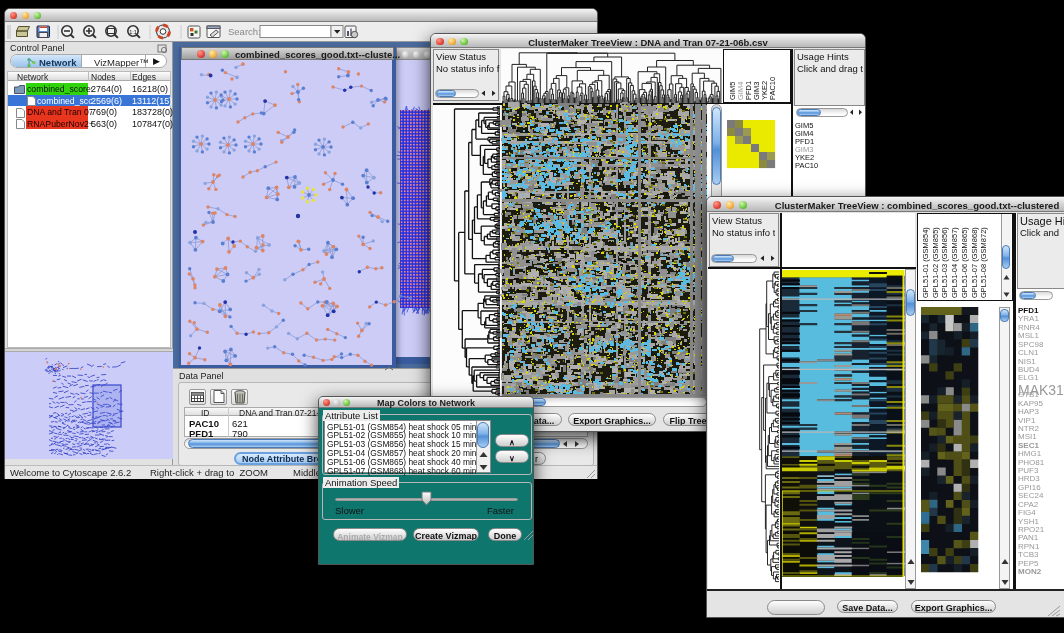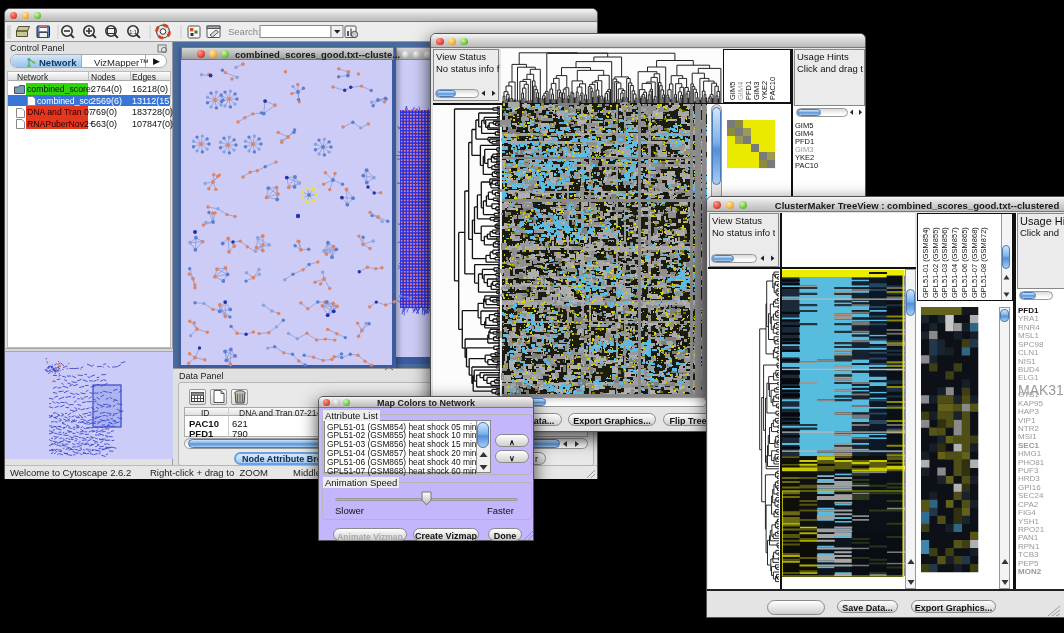--- a/index.html
+++ b/index.html
@@ -550,20 +550,21 @@
       <path d="M6 2l-4 3 4 3z" fill="#333"></path>
       <path d="M14 2l4 3-4 3z" fill="#333"></path>
     </svg>
     <div class="btn" style="left:448px;top:443px;width:93px;height:13px;border-radius:7px"></div>
     <div class="lbl" style="left:530px;top:444.5px;font-size:9px;color:#111">r</div>
     <div class="abs" style="left:229px;top:443px;width:115px;height:13px;background:linear-gradient(#d9eafc,#a6cdf2);border:2px solid #6aa1e0;border-radius:8px"></div>
     <div class="lbl" style="left:237px;top:445px;font-size:9px;font-weight:bold;color:#102a50">Node Attribute Browser</div>
   </div>
 <div class="win" style="left:430px;top:33px;width:436px;height:399px;background:#e4e4e4">
     <div class="tbar" style="height:14px"></div>
+    <div class="ttext" style="top:2.5px;font-size:9.5px">ClusterMaker TreeView : DNA and Tran 07-21-06b.csv</div>
     <div class="tl r" style="left:5px;top:3.5px;width:7.5px;height:7.5px"></div>
     <div class="tl y" style="left:17px;top:3.5px;width:7.5px;height:7.5px"></div>
     <div class="tl g" style="left:29px;top:3.5px;width:7.5px;height:7.5px"></div>
     <div class="abs" style="left:2px;top:15px;width:66px;height:52px;background:#ebebeb;border:1px solid #888"></div>
     <div class="lbl" style="left:5px;top:17px;font-size:9.5px;color:#111">View Status</div>
     <div class="lbl" style="left:5px;top:29px;font-size:9.5px;color:#111">No status info f</div>
     <div class="aquatrack" style="left:4px;top:55px;width:44px;height:9px"></div>
     <div class="aquathumb" style="left:5px;top:56px;width:20px;height:7px"></div>
     <svg style="left:49px;top:55px" width="18" height="9">
       <path d="M5 1.5l-3.5 2.8L5 7z" fill="#222"></path>
@@ -815,21 +816,21 @@
     <div class="lbl" style="left:311px;top:361.6px;font-size:8px;font-weight:normal;color:#999">PEP5</div>
     <div class="lbl" style="left:311px;top:370.0px;font-size:8px;font-weight:bold;color:#999">MON2</div>
     <div class="abs" style="left:0px;top:392px;width:380px;height:1.5px;background:#222"></div>
     <div class="btn" style="left:60px;top:403px;width:58px;height:15px;font-size:9px;padding-top:13px">Settings...</div>
     <div class="btn" style="left:130px;top:403px;width:61px;height:13px;font-size:9px;padding-top:2px">Save Data...</div>
     <div class="btn" style="left:204px;top:403px;width:85px;height:13px;font-size:9px;padding-top:2px">Export Graphics...</div>
     <svg style="left:340px;top:408px" width="14" height="12">
       <path d="M13 1L1 11M13 5L5 11M13 9L9 11" stroke="#999" stroke-width="1"></path>
     </svg>
   </div>
-<div class="win" style="left:318px;top:396px;width:216px;height:145px;background:#c4b5fd;border-radius:5px 5px 0 0">
+<div class="win" style="left:318px;top:396px;width:216px;height:169px;background:#0f766e;border-radius:5px 5px 0 0">
     <div class="tbar" style="height:11px;border-radius:4px 4px 0 0"></div>
     <div class="ttext" style="top:1px;font-size:9px">Map Colors to Network</div>
     <div class="tl r" style="left:4px;top:2px;width:7px;height:7px"></div>
     <div class="tl gr" style="left:14px;top:2px;width:7px;height:7px"></div>
     <div class="tl g" style="left:24px;top:2px;width:7px;height:7px"></div>
     <div class="lbl" style="left:4px;top:12.5px;font-size:9.5px;color:#111;background:#ececec;padding:0 2px;z-index:3">Attribute List</div>
     <div class="gb" style="left:3px;top:17px;width:210px;height:61px"></div>
     <div class="abs" style="left:5px;top:23px;width:167px;height:53px;background:#fff;border:1px solid #888"></div>
     <div class="lbl" style="left:8px;top:24.5px;font-size:8.4px;color:#111">GPL51-01 (GSM854) heat shock 05 min</div>
     <div class="lbl" style="left:8px;top:33.3px;font-size:8.4px;color:#111">GPL51-02 (GSM855) heat shock 10 min</div>

